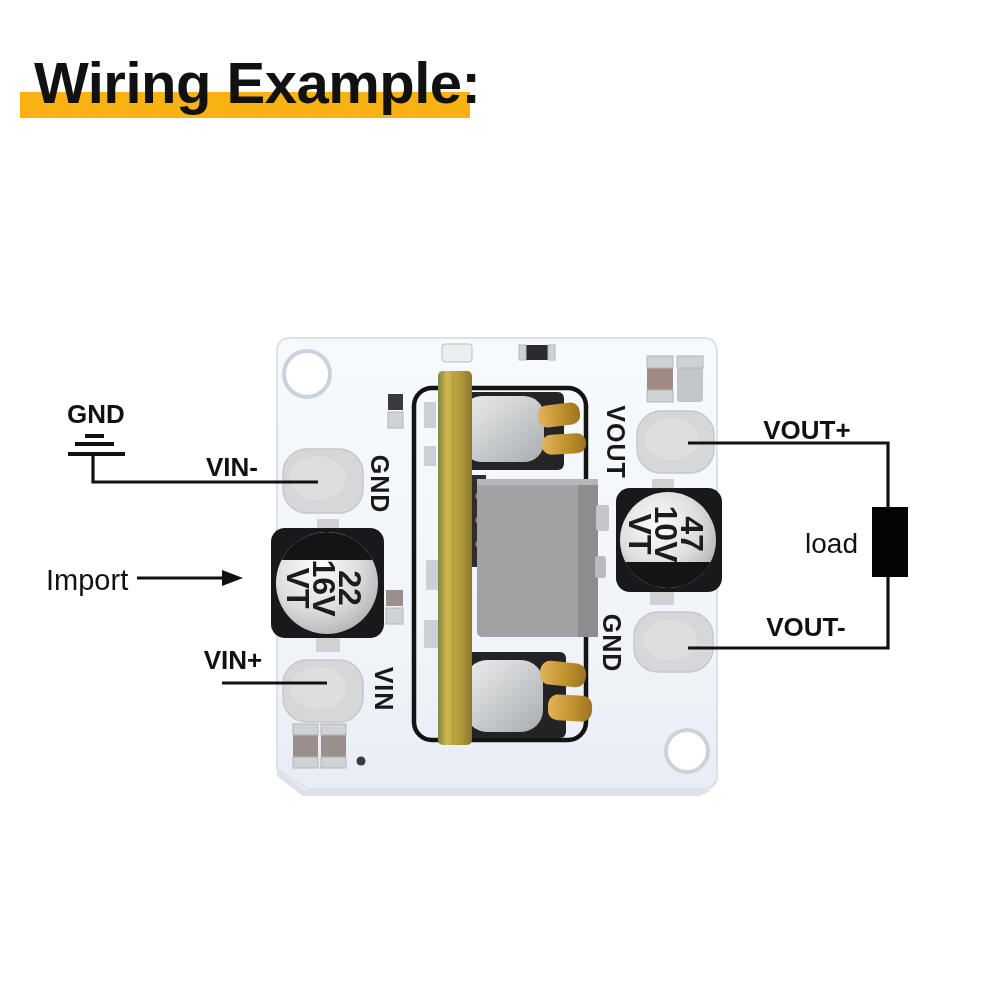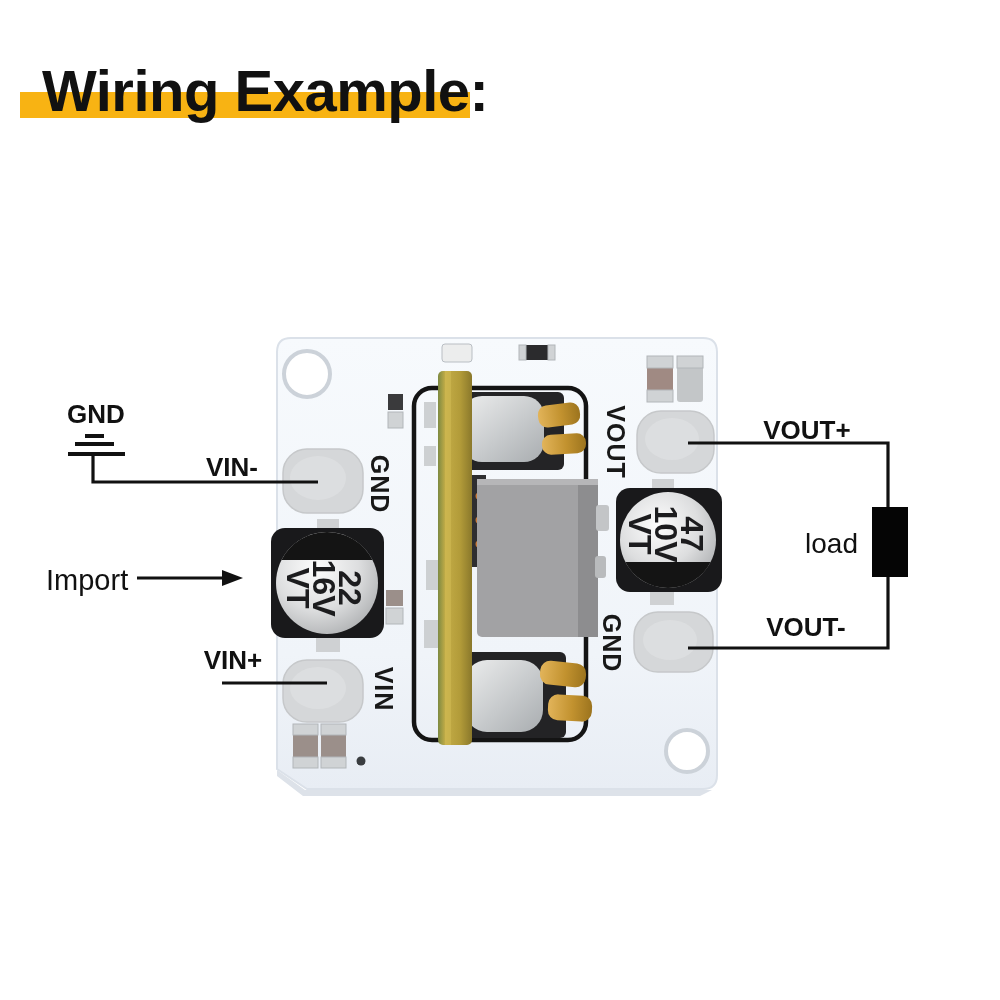--- a/index.html
+++ b/index.html
@@ -1,19 +1,19 @@
 <!DOCTYPE html>
 <html><head>
 <meta charset="utf-8">
 <style>
   html,body{margin:0;padding:0;background:#ffffff;}
   #stage{position:relative;width:1000px;height:1000px;background:#ffffff;overflow:hidden;
          font-family:"Liberation Sans", sans-serif;}
   #diagram{position:absolute;left:0;top:0;width:1000px;height:1000px;z-index:1;}
-  h1.page-title{position:absolute;left:30px;top:50px;margin:12px;z-index:2;
+  h1.page-title{position:absolute;left:30px;top:50px;margin:4px;z-index:2;
       font-size:58px;font-weight:bold;letter-spacing:-0.5px;color:#111;line-height:1;}
   text{font-family:"Liberation Sans", sans-serif;}
   .ann-label{font-size:26px;font-weight:bold;fill:#111;}
   .ann-label-light{font-size:28px;font-weight:normal;fill:#111;}
   .silk{font-size:25px;font-weight:bold;fill:#181818;letter-spacing:1px;}
   .capline{font-size:32px;font-weight:bold;fill:#1c1c1e;}
   .wire{stroke:#111;stroke-width:3.2;fill:none;}
   .gndline{stroke:#111;stroke-width:4;fill:none;}
   .pad{fill:#d5d7d9;stroke:#c6c8ca;stroke-width:1.5;}
   .padlite{fill:#e0e2e3;opacity:.65;}

